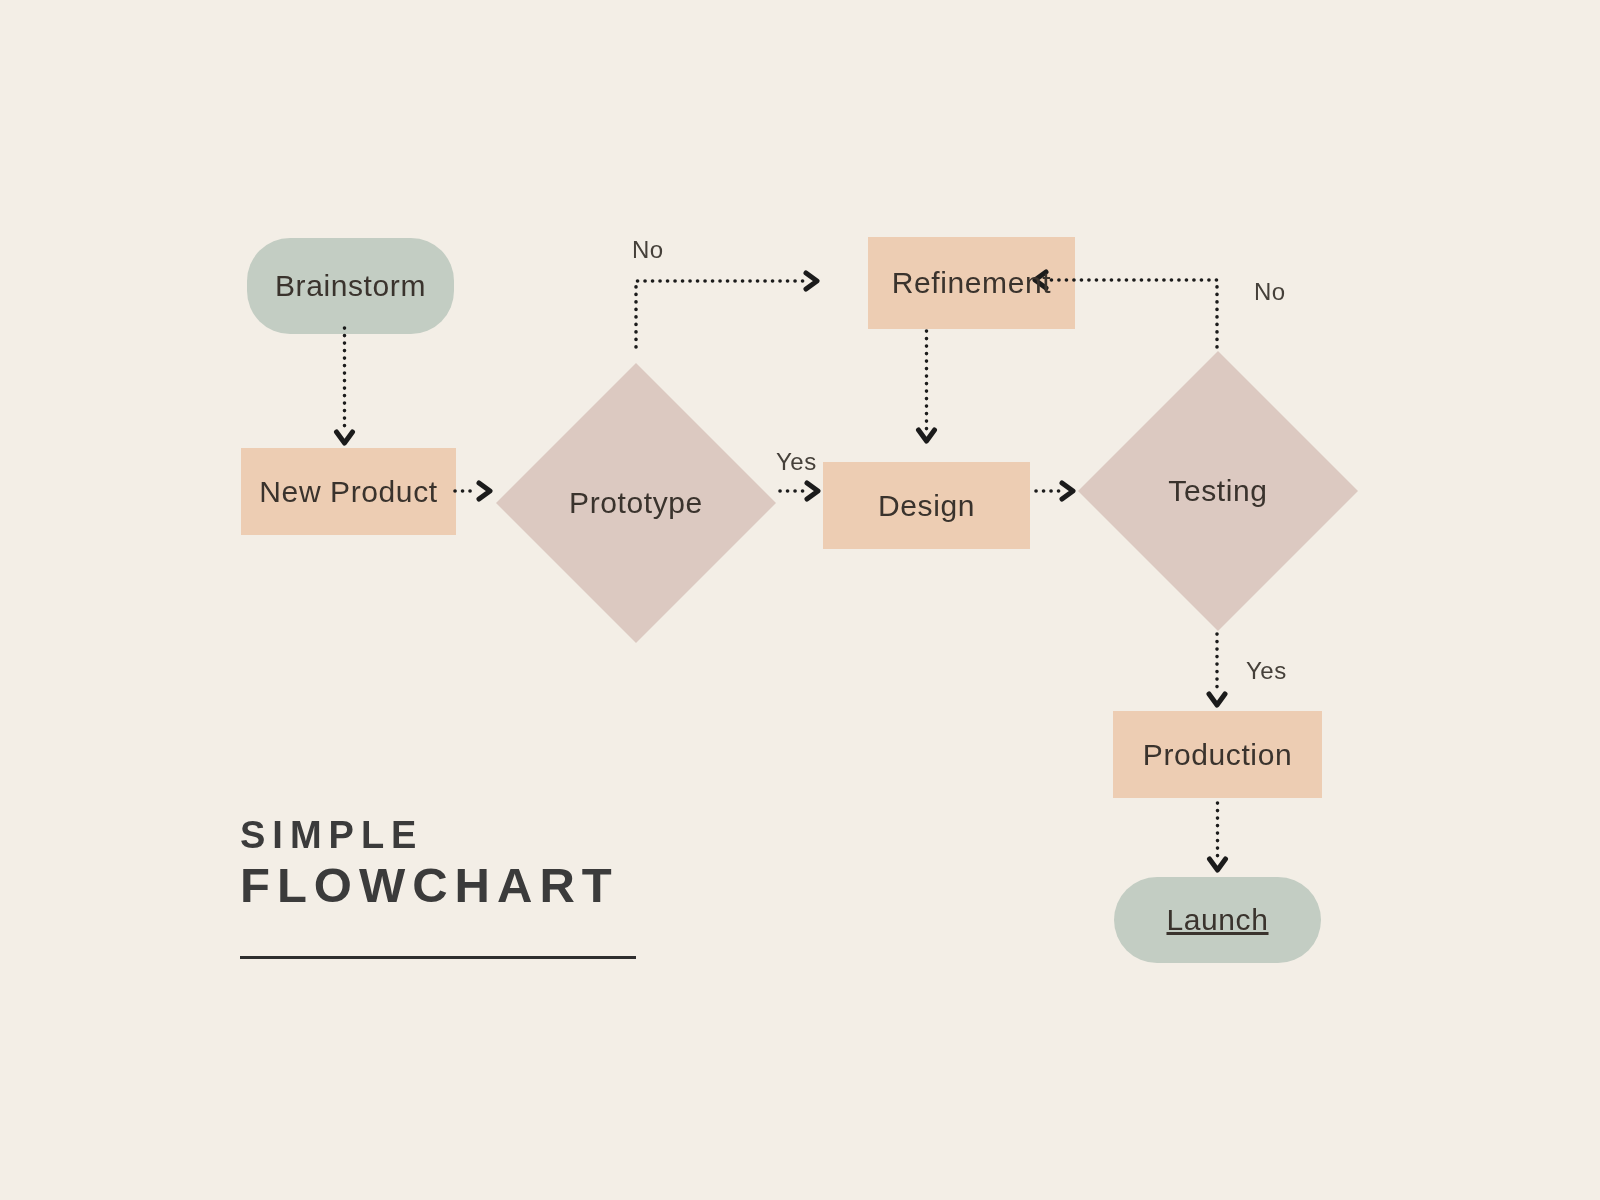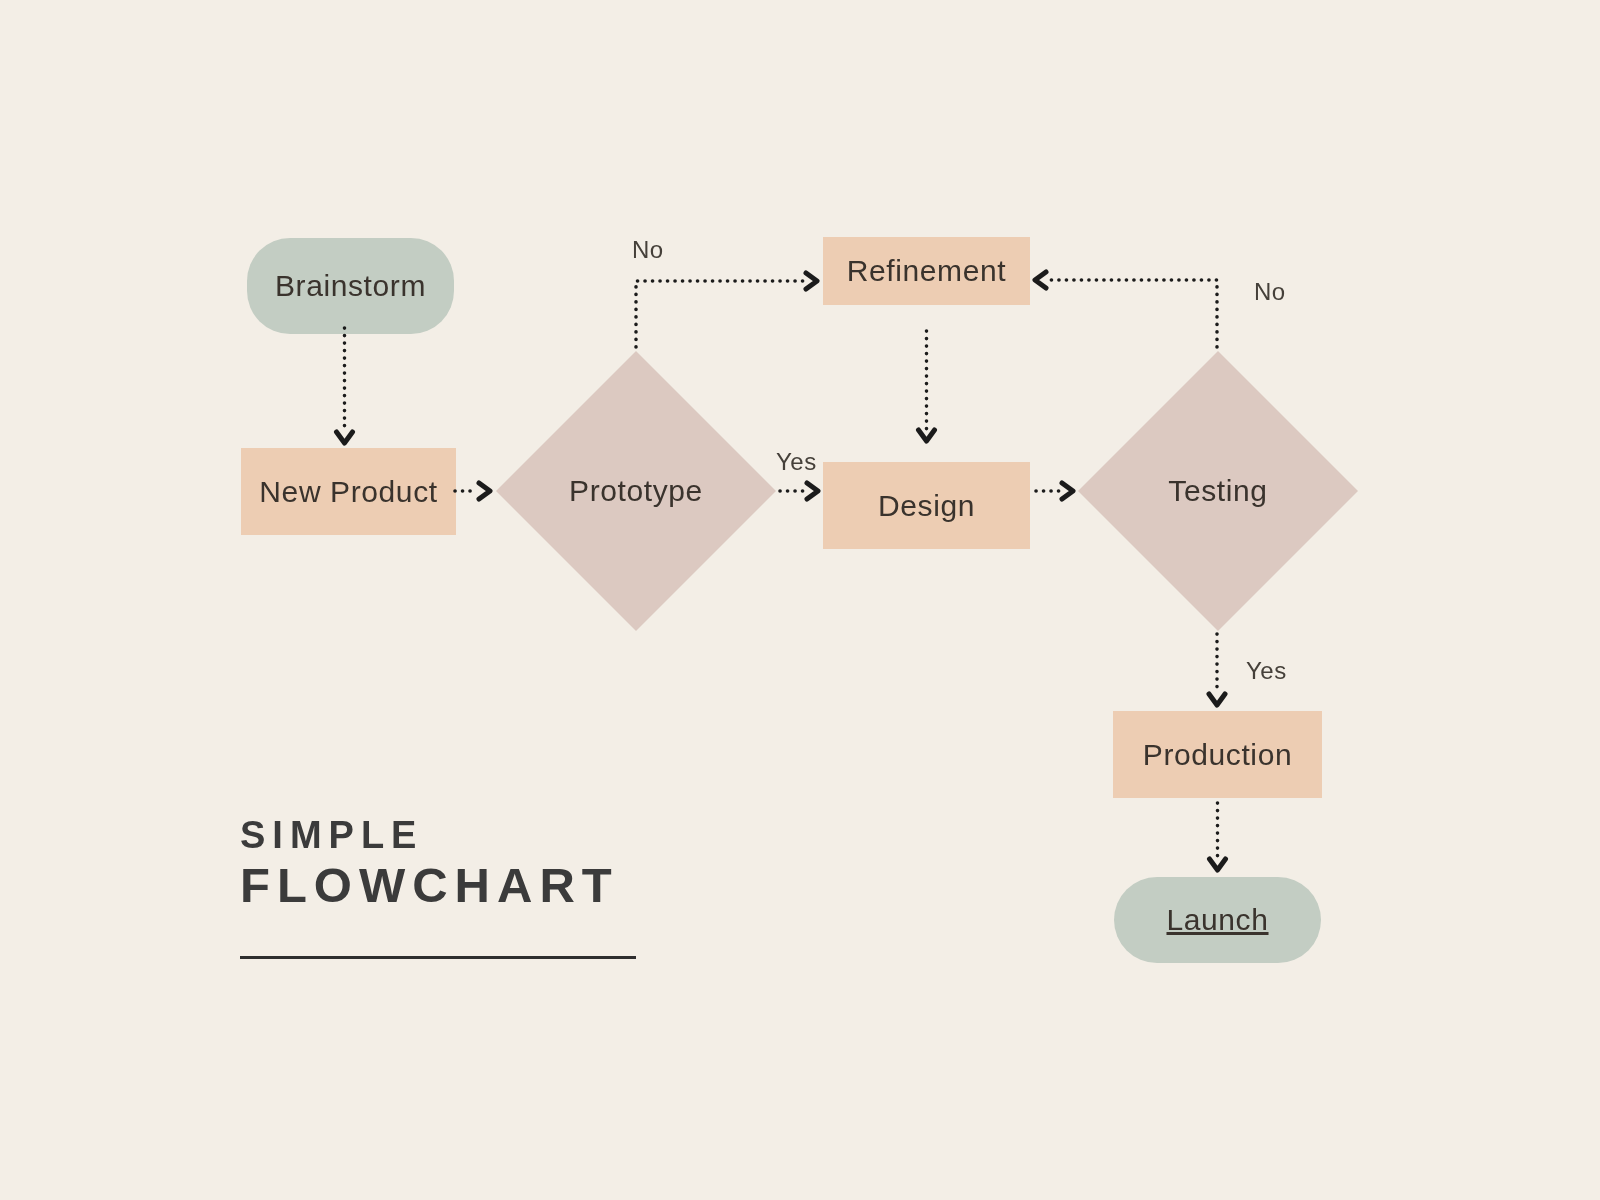--- a/index.html
+++ b/index.html
@@ -49,22 +49,22 @@
   .diamond-shape{
     position:absolute;
     inset:0;
     background:var(--decision-fill);
     transform:rotate(45deg);
     z-index:1;
   }
   
   .n-brainstorm{left:247px;top:238px;width:207px;height:96px;}
   .n-new-product{left:241px;top:448px;width:215px;height:87px;}
-  .n-prototype{left:537px;top:392px;width:198px;height:198px;}
-  .n-refinement{left:823px;top:237px;width:207px;height:68px;}
+  .n-prototype{left:537px;top:404px;width:198px;height:198px;}
+  .n-refinement{left:868px;top:237px;width:207px;height:92px;}
   .n-design{left:823px;top:462px;width:207px;height:87px;}
   .n-testing{left:1119px;top:392px;width:198px;height:198px;}
   .n-production{left:1113px;top:711px;width:209px;height:87px;}
   .n-launch{left:1114px;top:877px;width:207px;height:86px;text-decoration:underline;}
 
   .edge-label{
     position:absolute;
     font-size:24px;
     color:var(--label-text);
     letter-spacing:0.5px;

